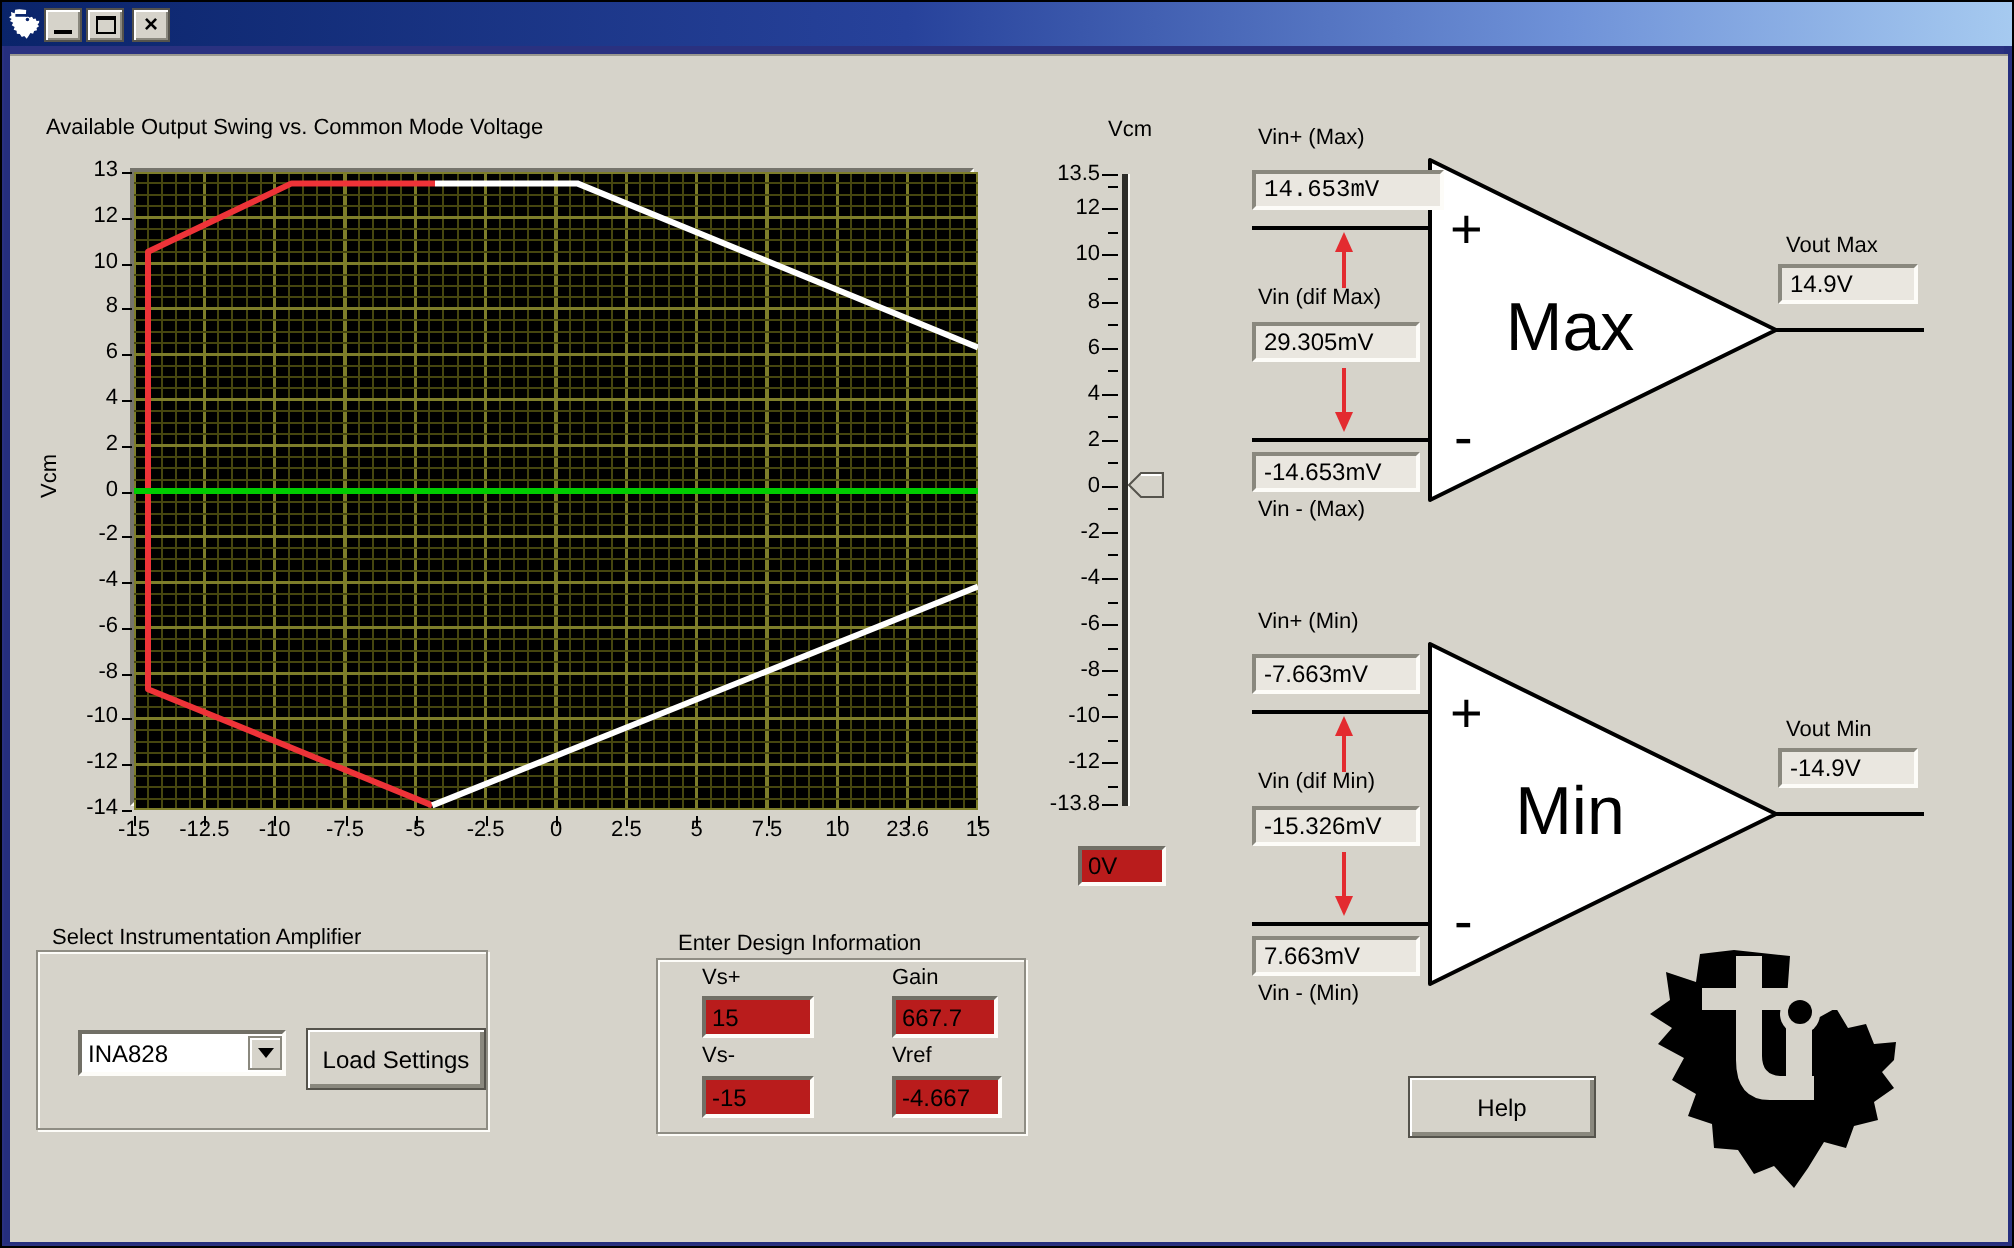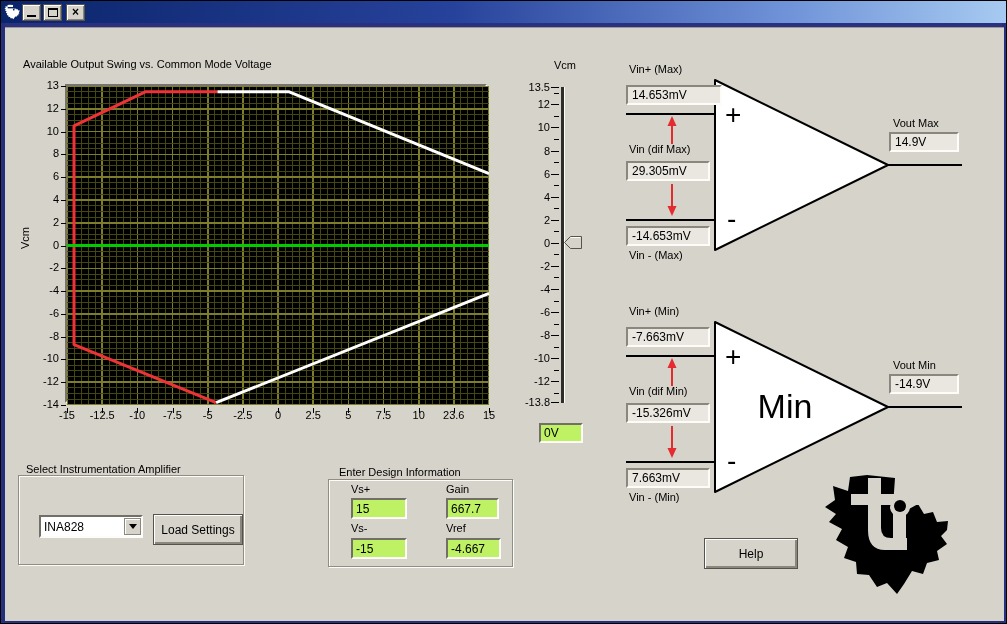--- a/index.html
+++ b/index.html
@@ -39,21 +39,21 @@
   .dash{position:absolute;background:#000;}
   .ylab-rot{position:absolute;left:0px;top:204px;width:40px;text-align:center;font-size:11px;
     transform:rotate(-90deg);}
   .slider-track{
     position:absolute;left:556px;top:59px;width:4px;height:316px;
     background:#2e2d29;border-right:1px solid #fdfcf8;
   }
   .s-tick-label{position:absolute;width:40px;text-align:right;font-size:11px;}
   .s-dash{position:absolute;background:#000;height:1px;}
   .field{
-    position:absolute;background:#bef264;border:2px solid;
+    position:absolute;background:#b91c1c;border:2px solid;
     border-color:#716f66 #fdfcf8 #fdfcf8 #716f66;
     font-family:"Liberation Sans","DejaVu Sans",sans-serif;
     font-size:12px;padding:0 3px;color:#000;outline:none;
   }
   .amp-value{
     position:absolute;background:#eae7e0;border:2px solid;
     border-color:#8a887e #fdfcf8 #fdfcf8 #8a887e;
     font-size:12px;line-height:16px;padding-left:4px;white-space:nowrap;
   }
   .groupbox{
@@ -361,22 +361,23 @@
         <text x="106" y="168" font-size="28" font-family="Liberation Sans, DejaVu Sans, sans-serif">-</text>
         <g>
           <line x1="51" y1="84" x2="51" y2="64" stroke="#e32b30" stroke-width="2"></line>
           <polygon points="51,56 46.5,66 55.5,66" fill="#e32b30"></polygon>
         </g>
         <g>
           <line x1="51" y1="124" x2="51" y2="146" stroke="#e32b30" stroke-width="2"></line>
           <polygon points="51,156 46.5,146 55.5,146" fill="#e32b30"></polygon>
         </g>
       </svg>
+      <div class="amp-name">Max</div>
       <div class="lbl" style="left:8px;top:3px;">Vin+ (Max)</div>
-      <div class="amp-value" style="left:5px;top:25px;width:96px;height:20px;">14.653mV</div>
+      <div class="amp-value" style="left:5px;top:25px;width:96px;height:20px;font-family:Liberation Mono, monospace;">14.653mV</div>
       <div class="lbl" style="left:8px;top:83px;">Vin (dif Max)</div>
       <div class="amp-value" style="left:5px;top:101px;width:84px;height:20px;">29.305mV</div>
       <div class="amp-value" style="left:5px;top:166px;width:84px;height:20px;">-14.653mV</div>
       <div class="lbl" style="left:8px;top:189px;">Vin - (Max)</div>
       <div class="lbl" style="left:272px;top:57px;">Vout Max</div>
       <div class="amp-value" style="left:268px;top:72px;width:70px;height:20px;">14.9V</div>
     </div>
 
     <div class="amp-block" style="left:616px;top:274px;">
       <svg width="345" height="212" style="position:absolute;left:0;top:0;">

